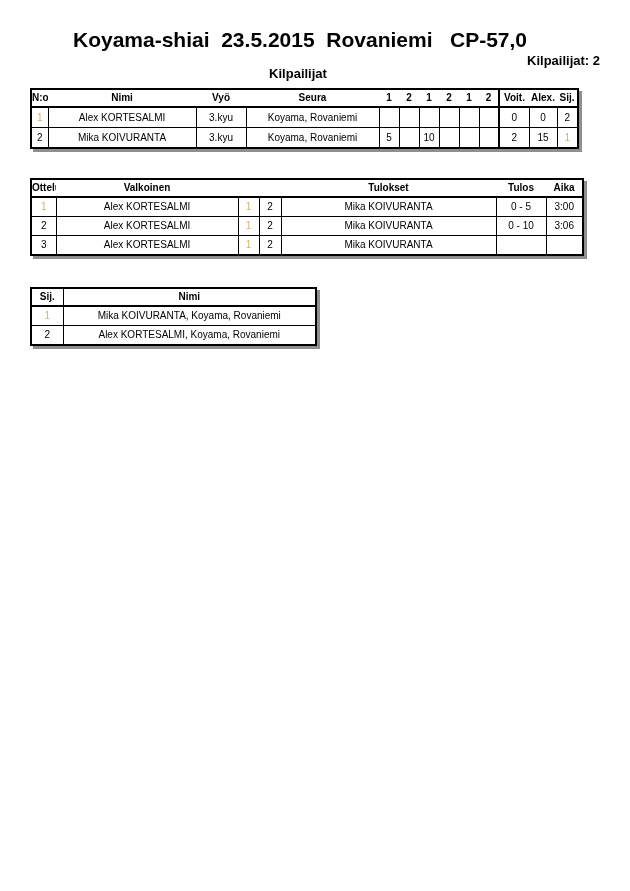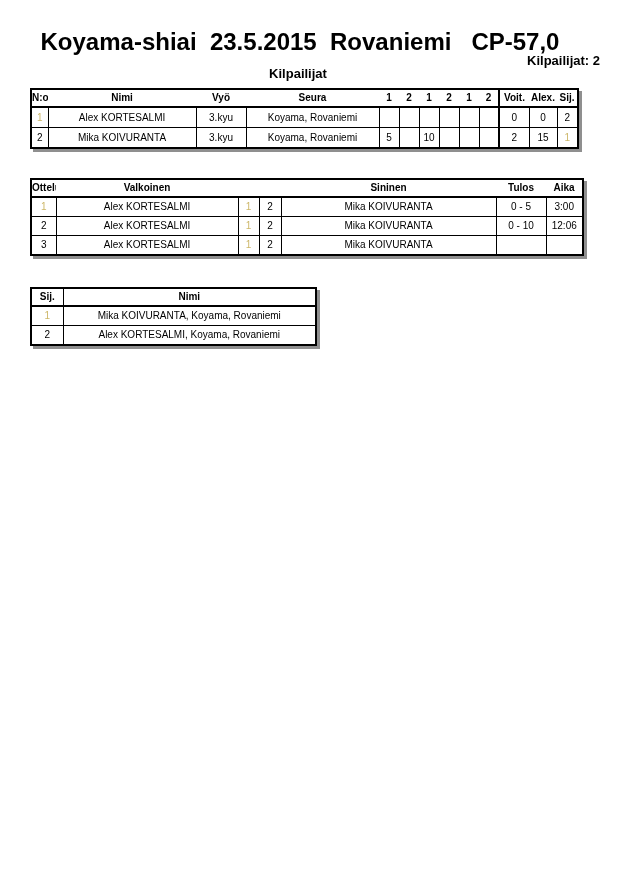--- a/index.html
+++ b/index.html
@@ -15,21 +15,21 @@
     height: 891px;
     background: #ffffff;
     overflow: hidden;
   }
   .page-title {
     position: absolute;
     top: 28px;
     left: 0;
     width: 600px;
     text-align: center;
-    font-size: 24px;
+    font-size: 21px;
     font-weight: bold;
     white-space: pre;
   }
   .count-label {
     position: absolute;
     top: 53px;
     right: 30px;
     font-size: 13px;
     font-weight: bold;
   }
@@ -171,21 +171,21 @@
       <col style="width:215px">
         <col style="width:50px">
         <col style="width:37px">
     </colgroup>
     <thead>
       <tr>
         <th class="left">Ottelu</th>
         <th>Valkoinen</th>
         <th></th>
         <th></th>
-        <th>Sininen</th>
+        <th>Tulokset</th>
         <th>Tulos</th>
         <th>Aika</th>
       </tr>
     </thead>
     <tbody>
       <tr>
         <td class="faint">1</td>
         <td class="name">Alex KORTESALMI</td>
         <td class="faint">1</td>
         <td>2</td>
@@ -193,21 +193,21 @@
         <td>0 - 5</td>
         <td>3:00</td>
       </tr>
       <tr>
         <td>2</td>
         <td class="name">Alex KORTESALMI</td>
         <td class="faint">1</td>
         <td>2</td>
         <td class="name">Mika KOIVURANTA</td>
         <td>0 - 10</td>
-        <td>12:06</td>
+        <td>3:06</td>
       </tr>
       <tr>
         <td>3</td>
         <td class="name">Alex KORTESALMI</td>
         <td class="faint">1</td>
         <td>2</td>
         <td class="name">Mika KOIVURANTA</td>
         <td></td>
         <td></td>
       </tr>

